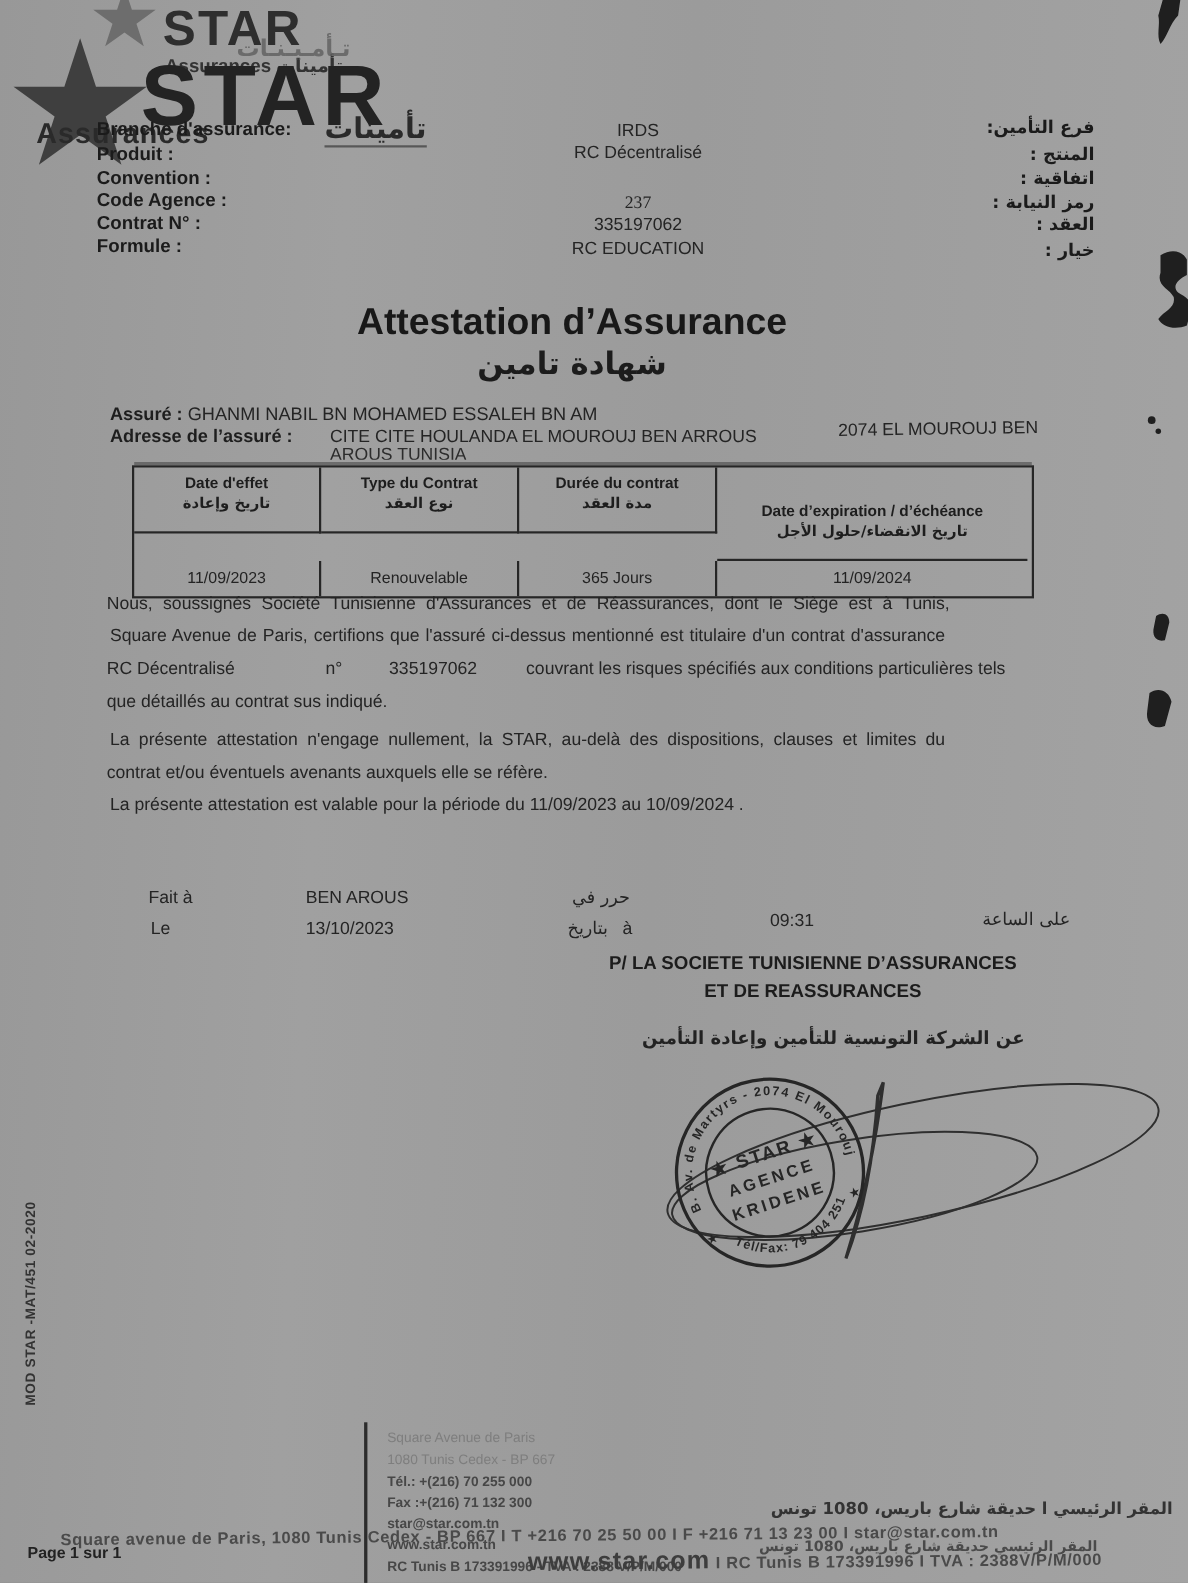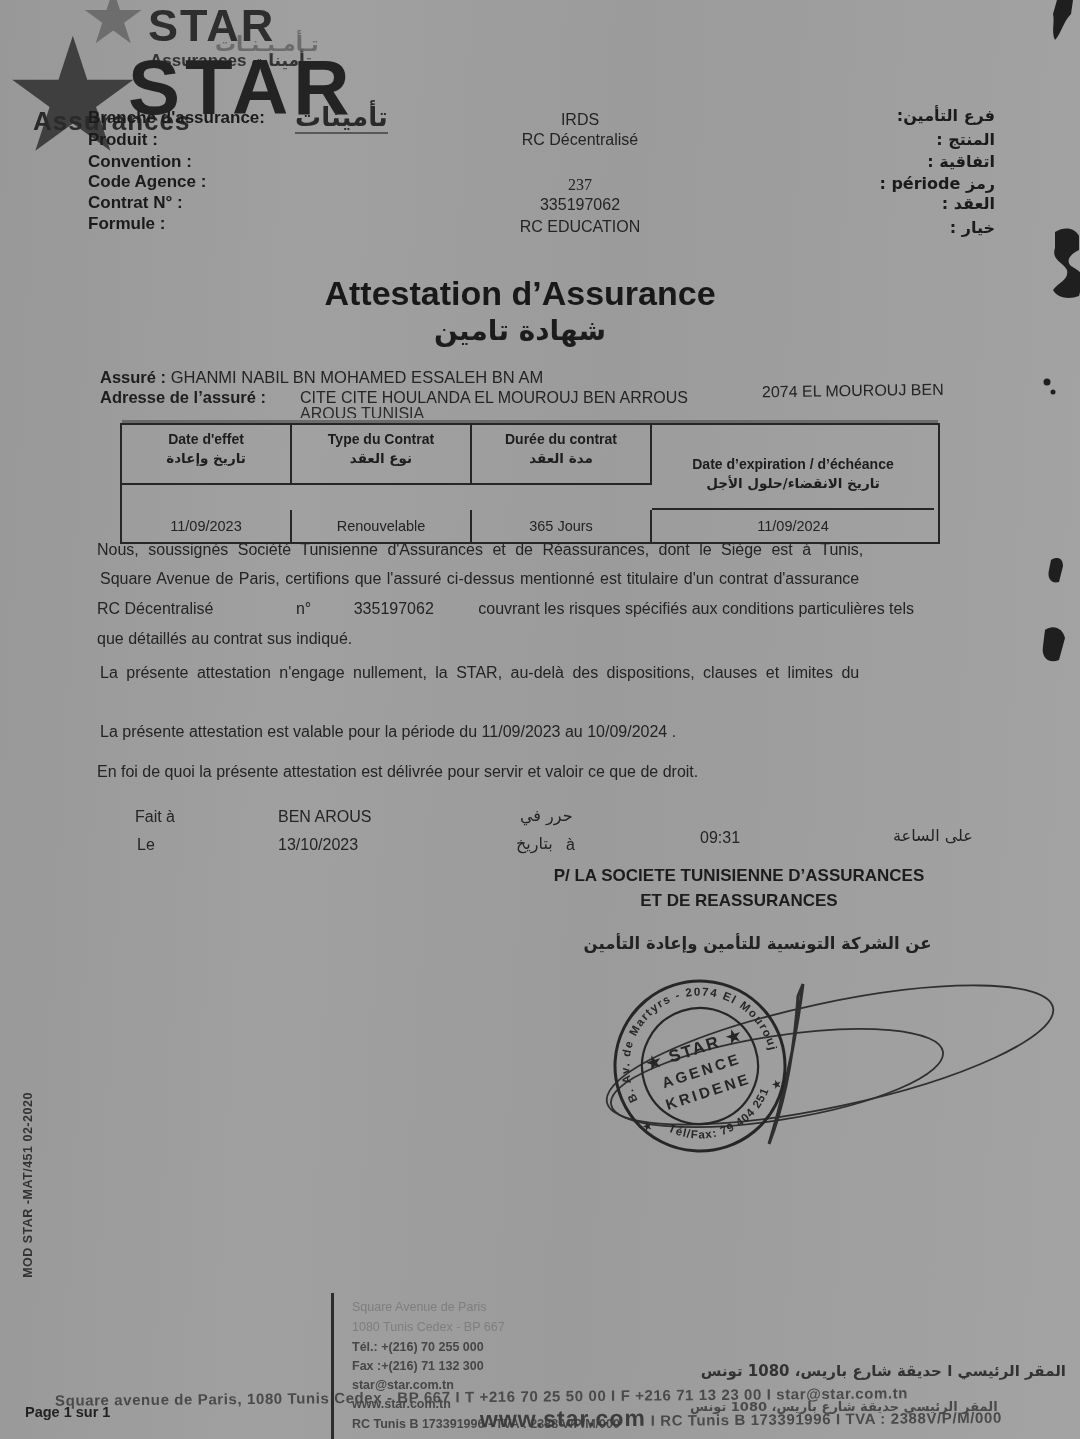--- a/index.html
+++ b/index.html
@@ -66,21 +66,21 @@
 
   <div class="abs cval" style="left:430px;top:111px;width:300px;text-align:center;">IRDS</div>
   <div class="abs cval" style="left:430px;top:131px;width:300px;text-align:center;">RC Décentralisé</div>
   <div class="abs cval" style="left:430px;top:176px;width:300px;text-align:center;font-family:Liberation Serif, serif;">237</div>
   <div class="abs cval" style="left:430px;top:196px;width:300px;text-align:center;">335197062</div>
   <div class="abs cval" style="left:430px;top:218px;width:300px;text-align:center;">RC EDUCATION</div>
 
   <div class="abs arlabel ar" style="right:85px;top:106px;">فرع التأمين:</div>
   <div class="abs arlabel ar" style="right:85px;top:130px;">المنتج :</div>
   <div class="abs arlabel ar" style="right:85px;top:152px;">اتفاقية :</div>
-  <div class="abs arlabel ar" style="right:85px;top:174px;">رمز période :</div>
+  <div class="abs arlabel ar" style="right:85px;top:174px;">رمز النيابة :</div>
   <div class="abs arlabel ar" style="right:85px;top:194px;">العقد :</div>
   <div class="abs arlabel ar" style="right:85px;top:218px;">خيار :</div>
 
   <div class="abs b" style="left:200px;top:274px;width:640px;text-align:center;font-size:34px;color:#181818;">Attestation d’Assurance</div>
   <div class="abs b ar" style="left:200px;top:314px;width:640px;text-align:center;font-size:28px;color:#1c1c1c;">شهادة تامين</div>
 
   <div class="abs" style="left:100px;top:368px;font-size:16.5px;">
     <span class="b">Assuré :</span>
     <span style="color:#242424;">GHANMI NABIL BN MOHAMED ESSALEH BN AM</span>
   </div>
@@ -115,22 +115,22 @@
   <div class="abs bodyline" style="left:97px;top:541px;word-spacing:5px;">Nous, soussignés Société Tunisienne d'Assurances et de Réassurances, dont le Siège est à Tunis,</div>
   <div class="abs bodyline" style="left:100px;top:570px;word-spacing:1px;">Square Avenue de Paris, certifions que l'assuré ci-dessus mentionné est titulaire d'un contrat d'assurance</div>
   <div class="abs bodyline" style="left:97px;top:600px;">
     <span>RC Décentralisé</span>
     <span style="margin-left:78px;">n°</span>
     <span style="margin-left:38px;">335197062</span>
     <span style="margin-left:40px;">couvrant les risques spécifiés aux conditions particulières tels</span>
   </div>
   <div class="abs bodyline" style="left:97px;top:630px;">que détaillés au contrat sus indiqué.</div>
   <div class="abs bodyline" style="left:100px;top:664px;word-spacing:4px;">La présente attestation n'engage nullement, la STAR, au-delà des dispositions, clauses et limites du</div>
+  <div class="abs bodyline" style="left:97px;top:694px;">contrat et/ou éventuels avenants auxquels elle se réfère.</div>
   <div class="abs bodyline" style="left:100px;top:723px;">La présente attestation est valable pour la période du 11/09/2023 au 10/09/2024 .</div>
-  <div class="abs bodyline" style="left:97px;top:763px;">En foi de quoi la présente attestation est délivrée pour servir et valoir ce que de droit.</div>
 
   <div class="abs bodyline" style="left:135px;top:808px;">Fait à</div>
   <div class="abs bodyline" style="left:278px;top:808px;">BEN AROUS</div>
   <div class="abs bodyline ar" style="left:520px;top:806px;">حرر في</div>
   <div class="abs bodyline" style="left:137px;top:836px;">Le</div>
   <div class="abs bodyline" style="left:278px;top:836px;">13/10/2023</div>
   <div class="abs bodyline ar" style="left:516px;top:834px;">بتاريخ</div>
   <div class="abs bodyline" style="left:566px;top:836px;">à</div>
   <div class="abs bodyline" style="left:700px;top:829px;">09:31</div>
   <div class="abs bodyline ar" style="left:893px;top:826px;">على الساعة</div>

